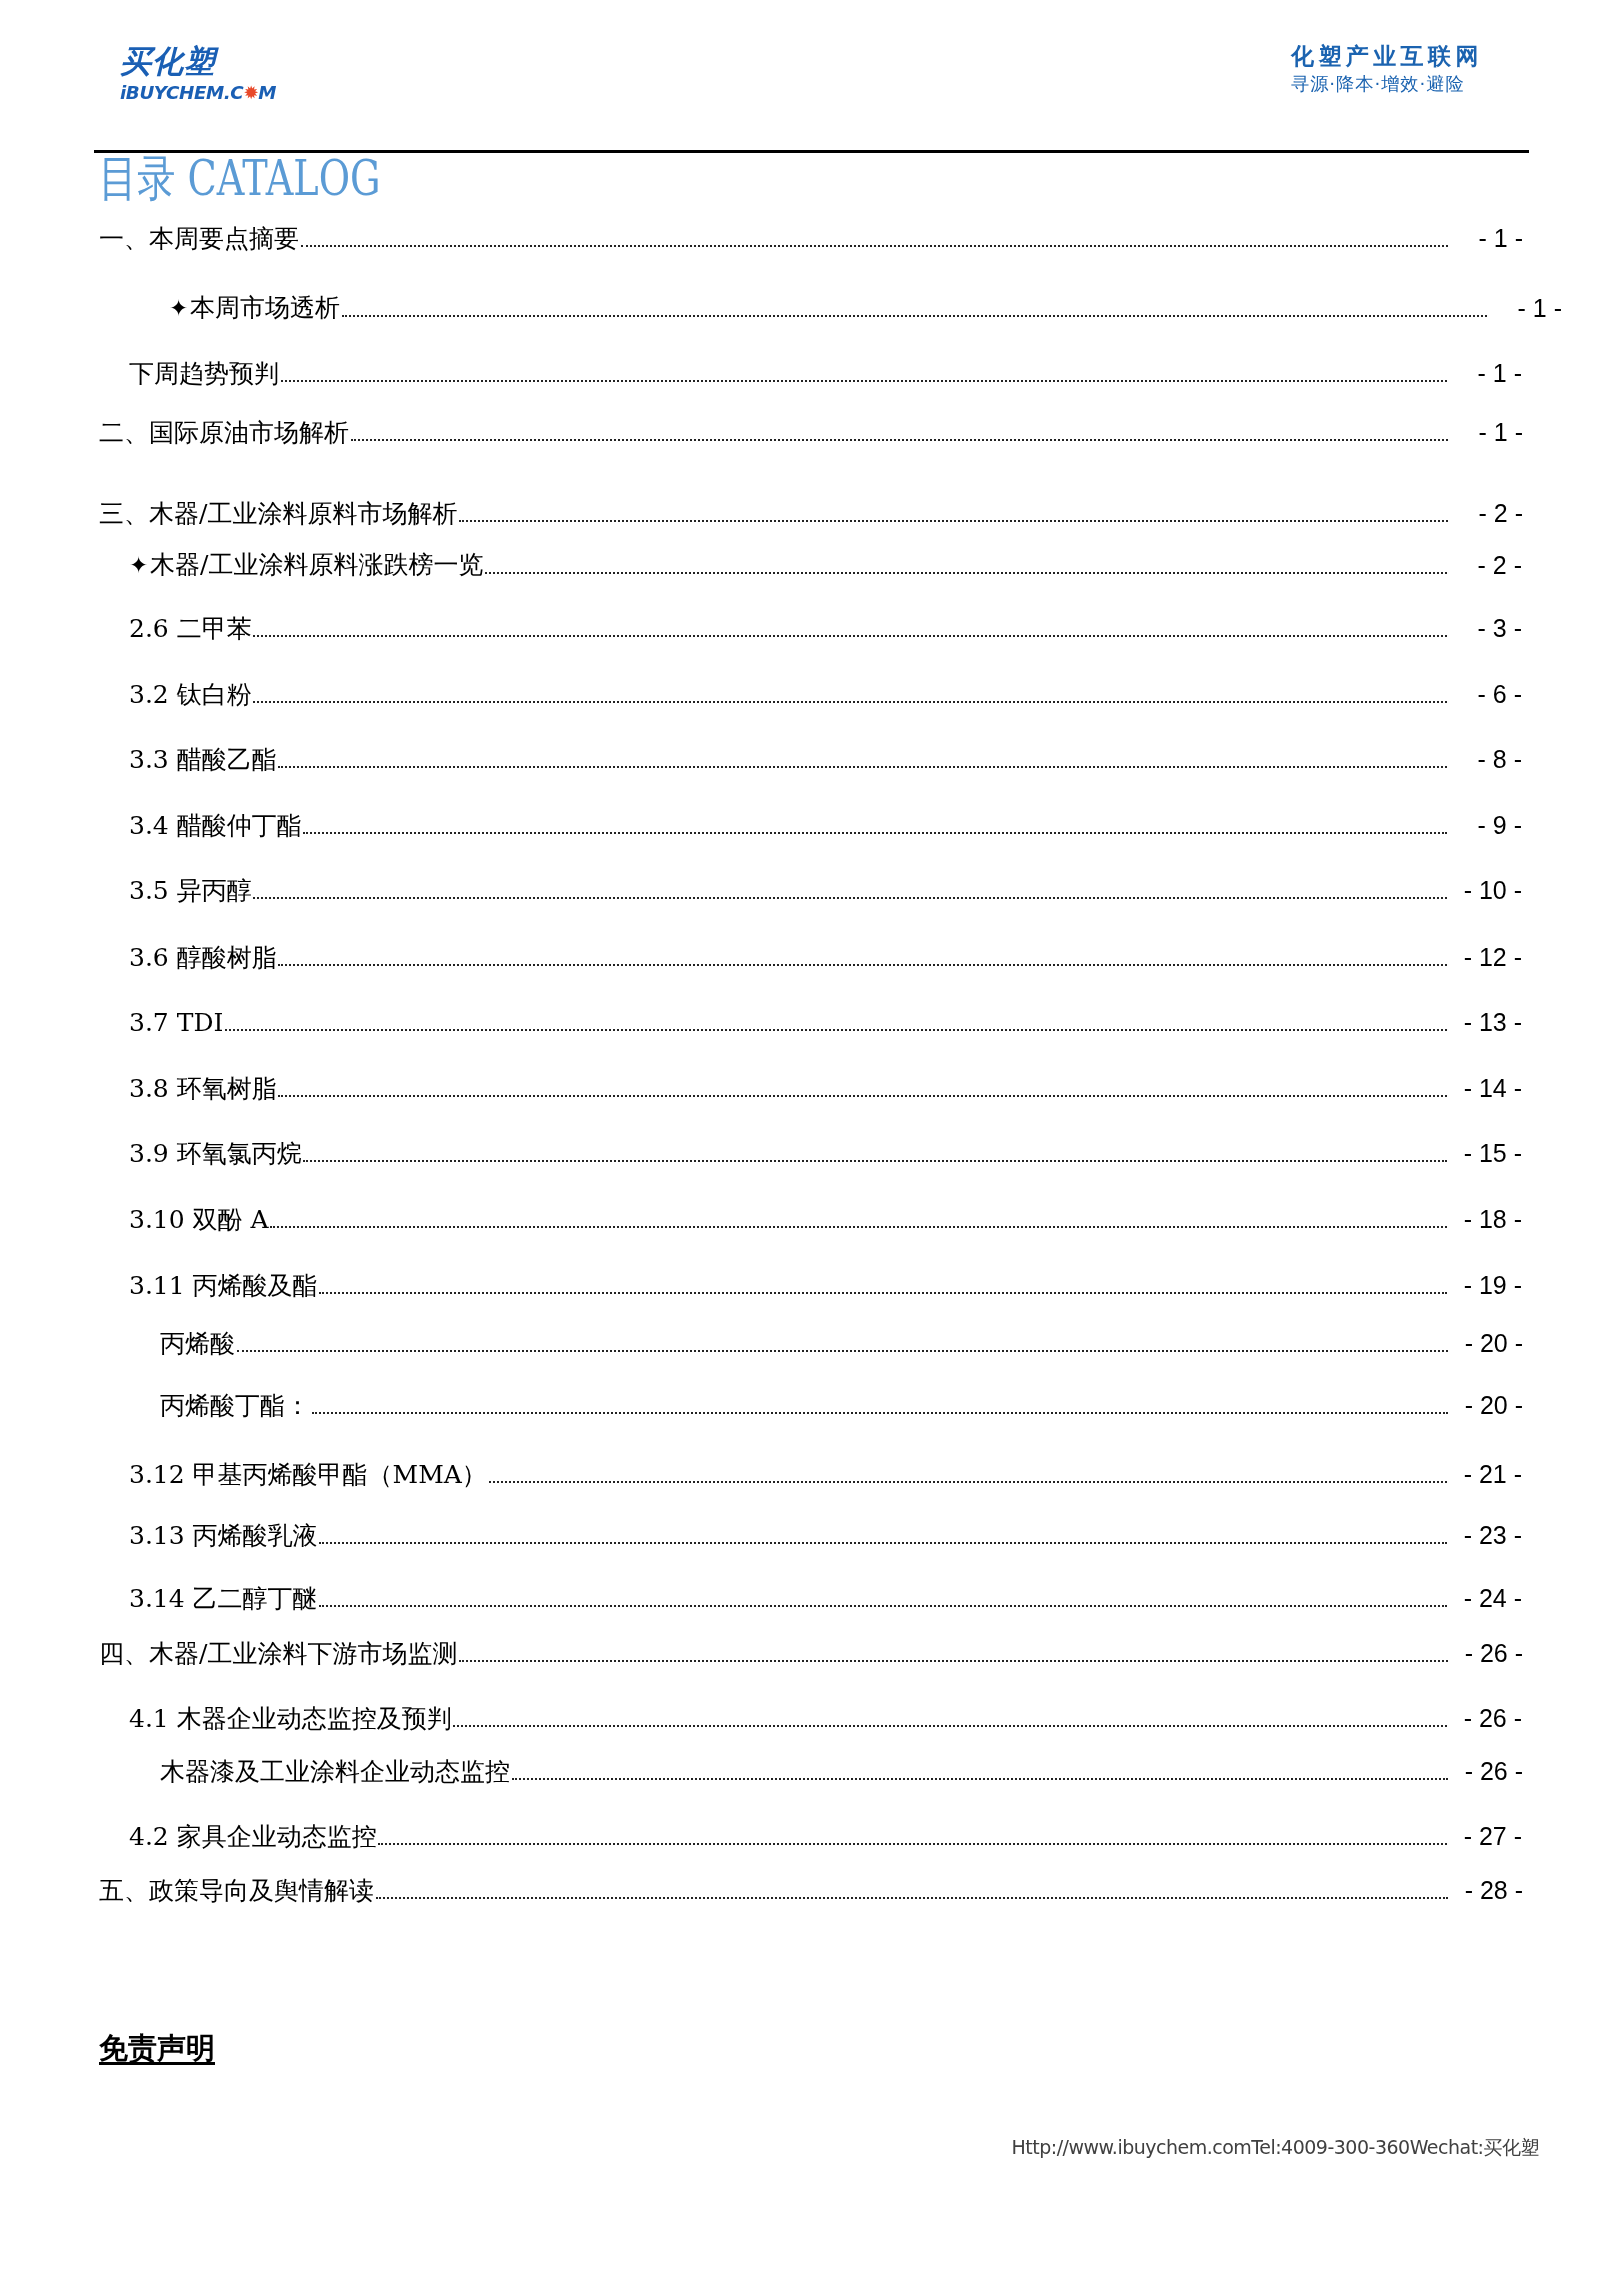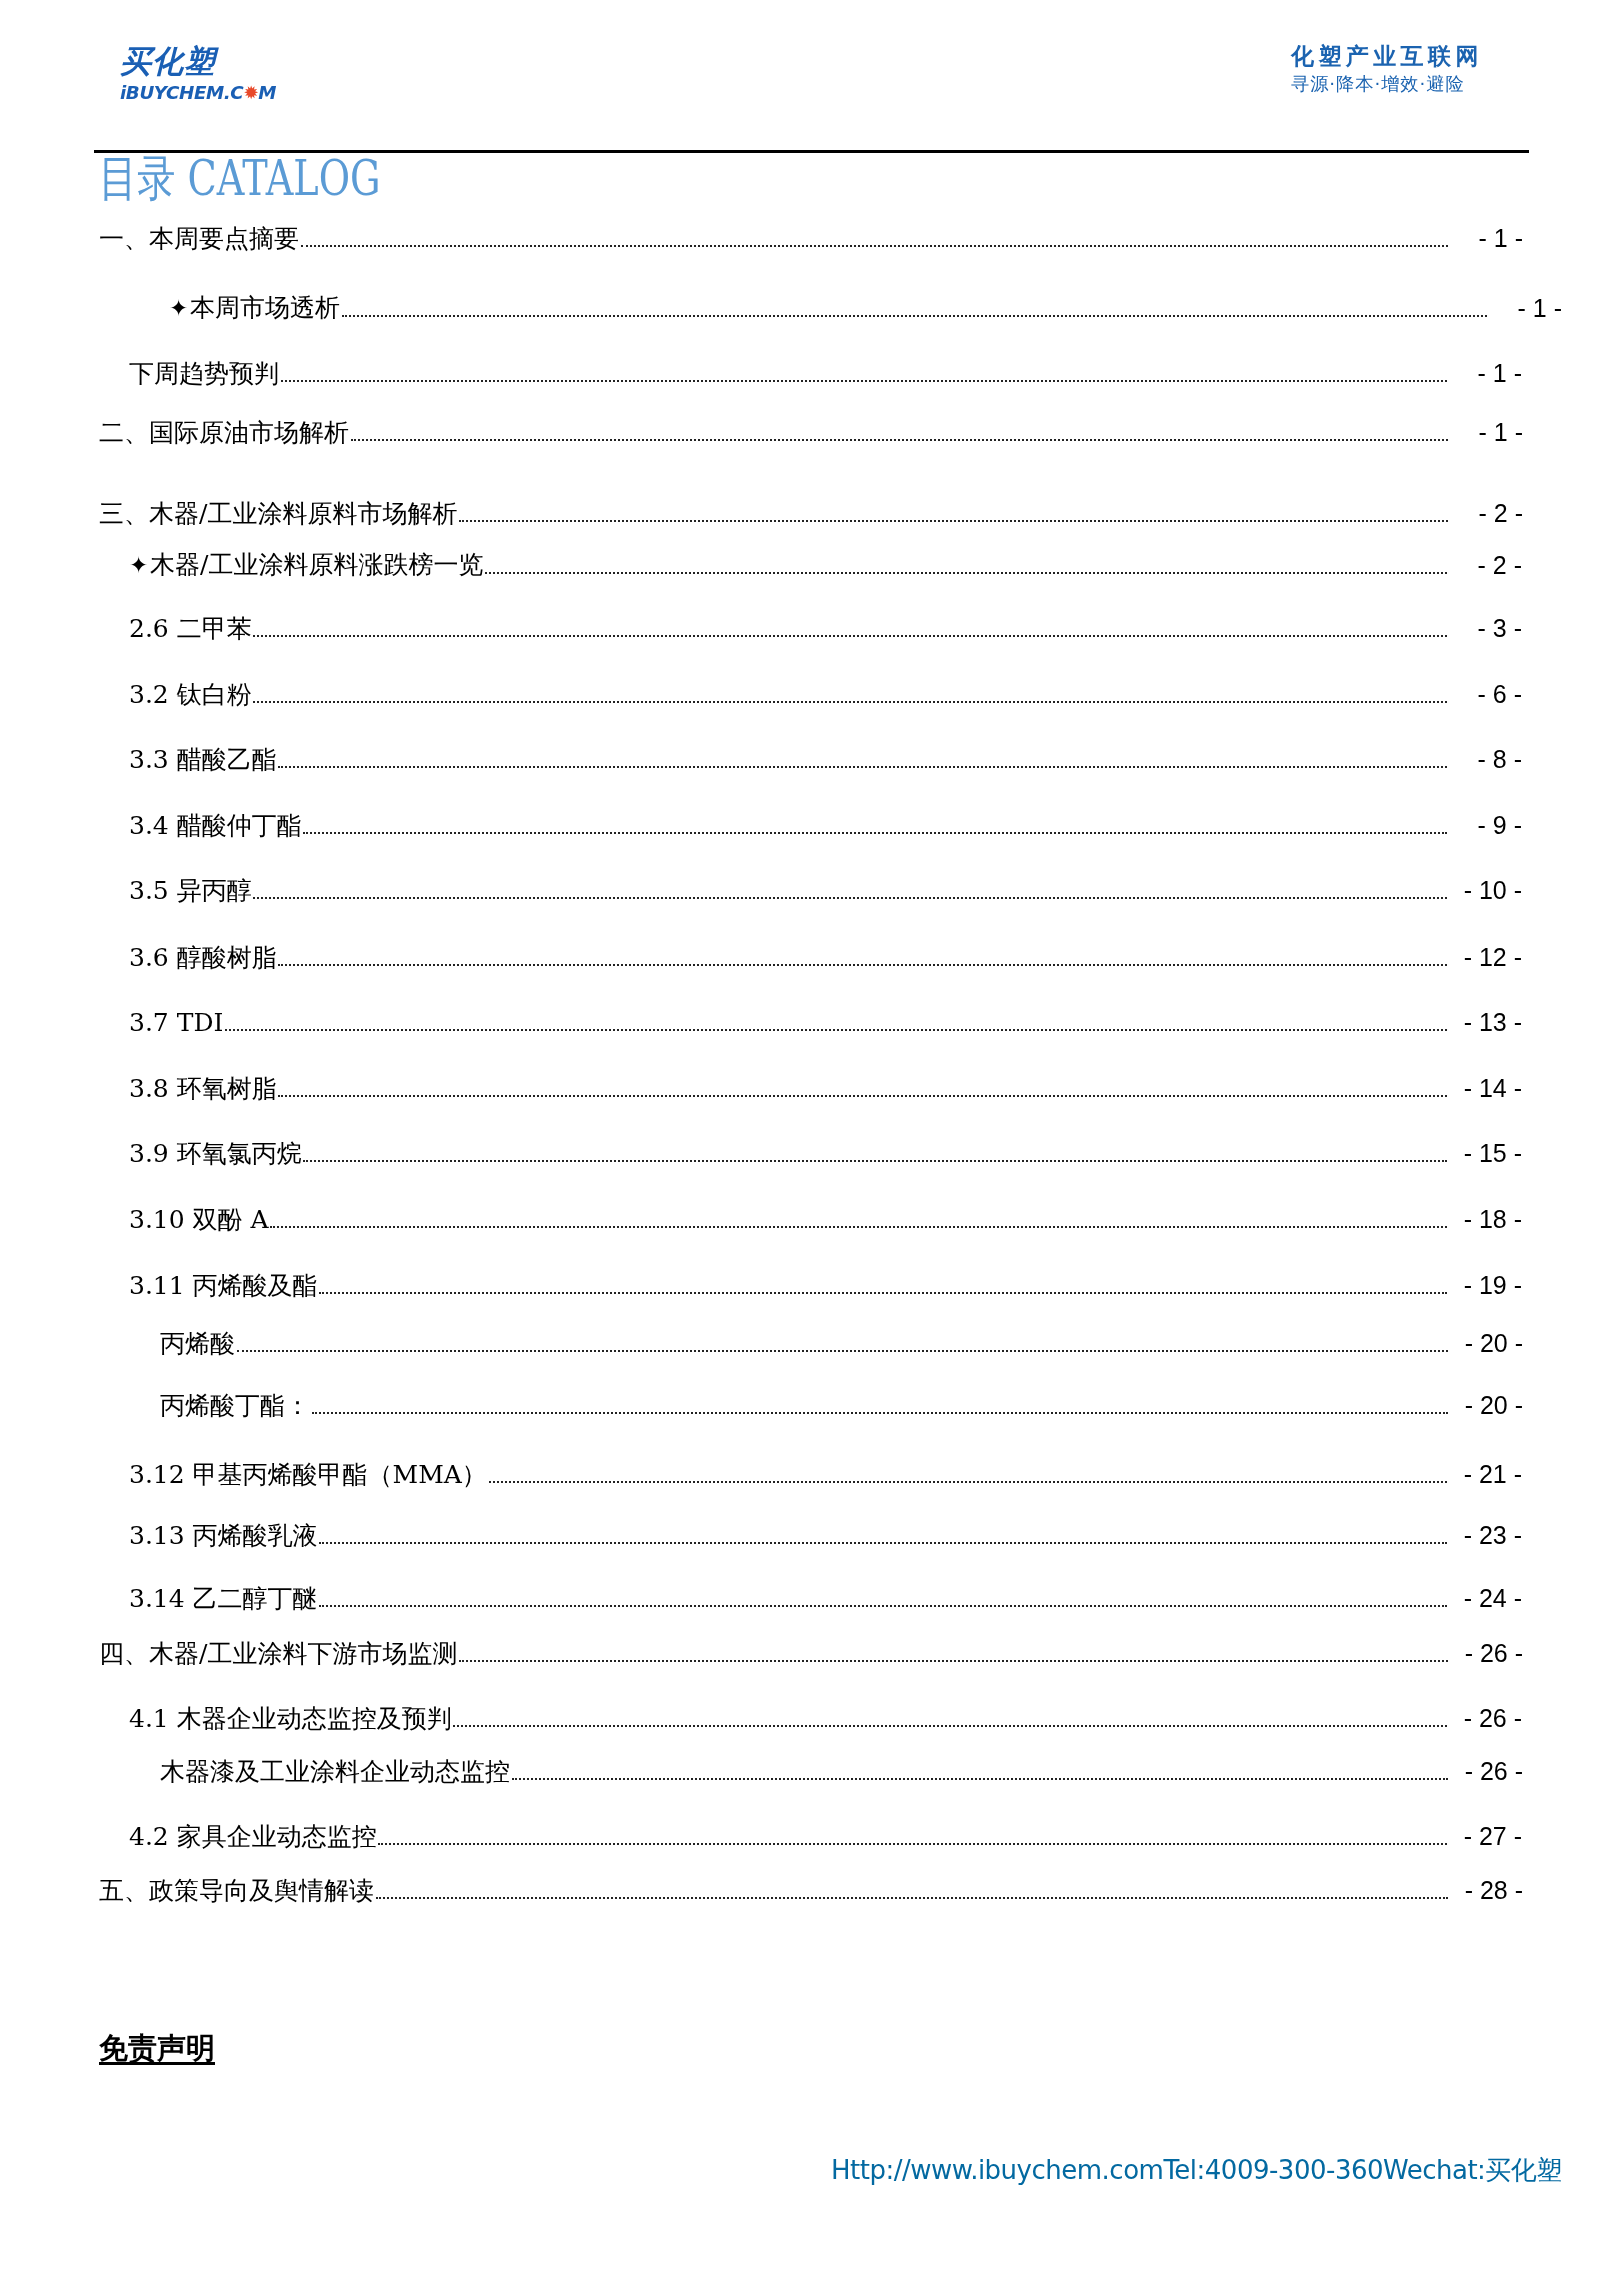--- a/index.html
+++ b/index.html
@@ -13,21 +13,21 @@
   .slogan-sub { font-size: 18.3px; letter-spacing: 0.9px; line-height: 24.4px; margin-top: 2px; }
   .rule { position: absolute; left: 94px; top: 150px; width: 1435px; height: 2.6px; background: #000; }
   .title { position: absolute; left: 99px; top: 150px; font-family: "DejaVu Serif", serif; font-size: 49px; line-height: 58px; color: #5b9bd5; transform: scaleX(0.78); transform-origin: left center; white-space: nowrap; }
   .toc { position: absolute; left: 0; top: 0; width: 1624px; }
   .toc-row { position: absolute; height: 35px; display: flex; align-items: flex-end; font-size: 25px; line-height: 35px; white-space: nowrap; }
   .toc-row .label { flex: 0 0 auto; padding-right: 1.7px; }
   .toc-row .leader { flex: 1 1 auto; border-bottom: 2.6px dotted #222; margin-bottom: 8.7px; margin-right: 7px; height: 0; }
   .toc-row .page { flex: 0 0 auto; font-family: "Liberation Sans", sans-serif; font-size: 25px; width: 68px; text-align: right; }
   .bullet { font-size: 23px; margin-right: 1.7px; }
   .disclaimer { position: absolute; left: 99px; top: 2029px; font-size: 29px; line-height: 38px; font-weight: bold; text-decoration: underline; text-decoration-thickness: 2.6px; text-underline-offset: 3.5px; }
-  .footer { position: absolute; left: 831px; top: 2132px; width: 708px; text-align: right; font-family: "DejaVu Sans", sans-serif; font-size: 26px; line-height: 30px; color: #0369a1; white-space: nowrap; letter-spacing: -0.5px; margin-top: 23px; }
+  .footer { position: absolute; left: 831px; top: 2132px; width: 708px; text-align: right; font-family: "DejaVu Sans", sans-serif; font-size: 19px; line-height: 30px; color: #404040; white-space: nowrap; letter-spacing: -0.5px; }
 </style>
 </head>
 <body>
 
 <div class="logo">
   <div class="logo-cn">买化塑</div>
   <div class="logo-en"><span>iBUYCHEM.C</span><span class="gear">✹</span><span>M</span></div>
 </div>
 
 <div class="slogan">

